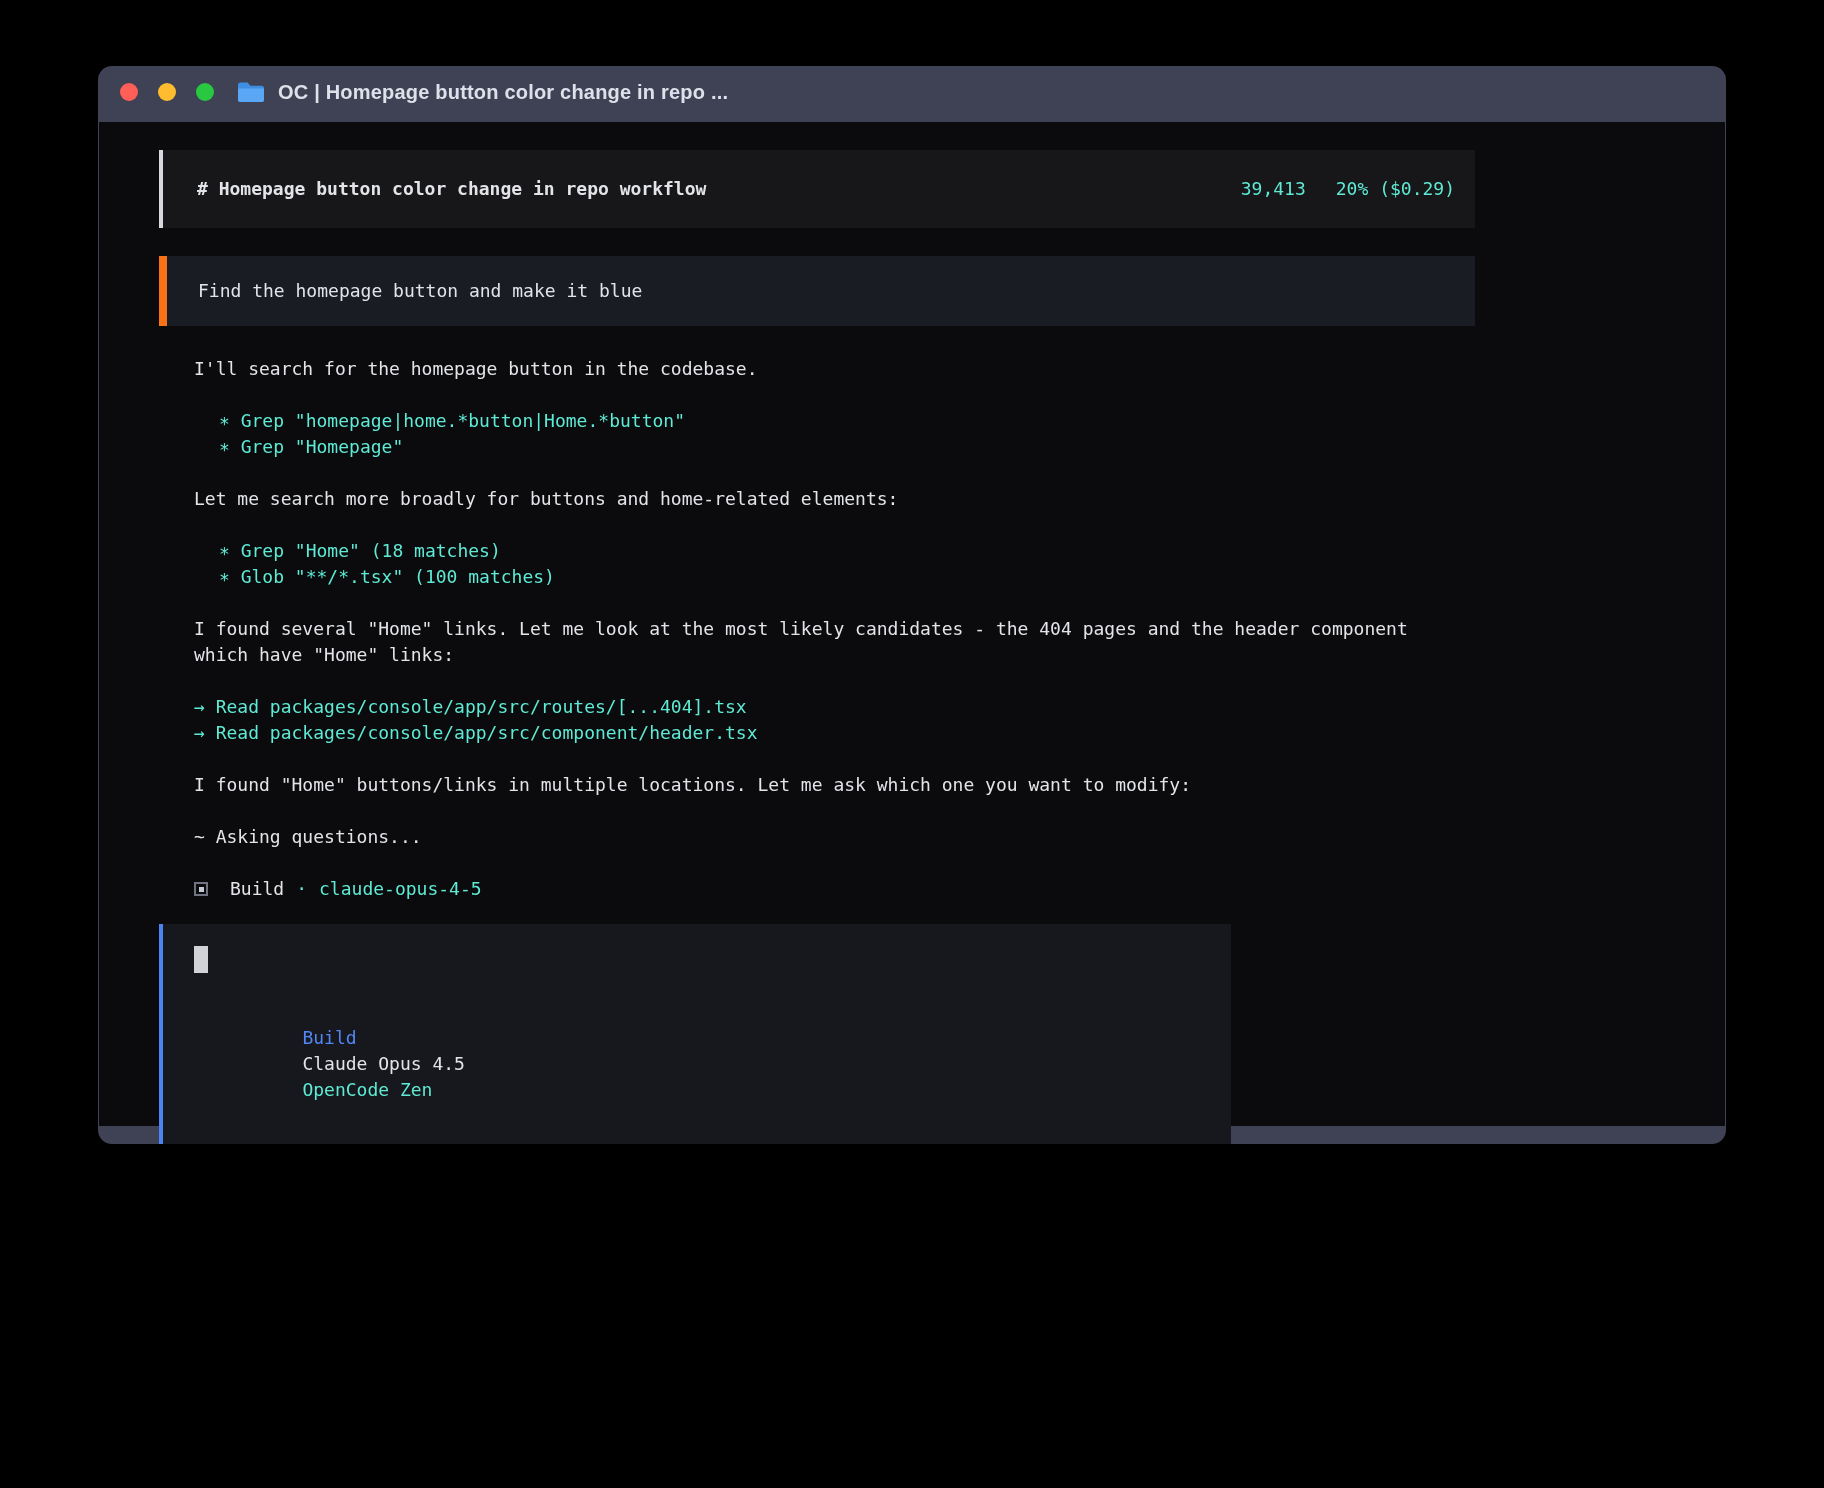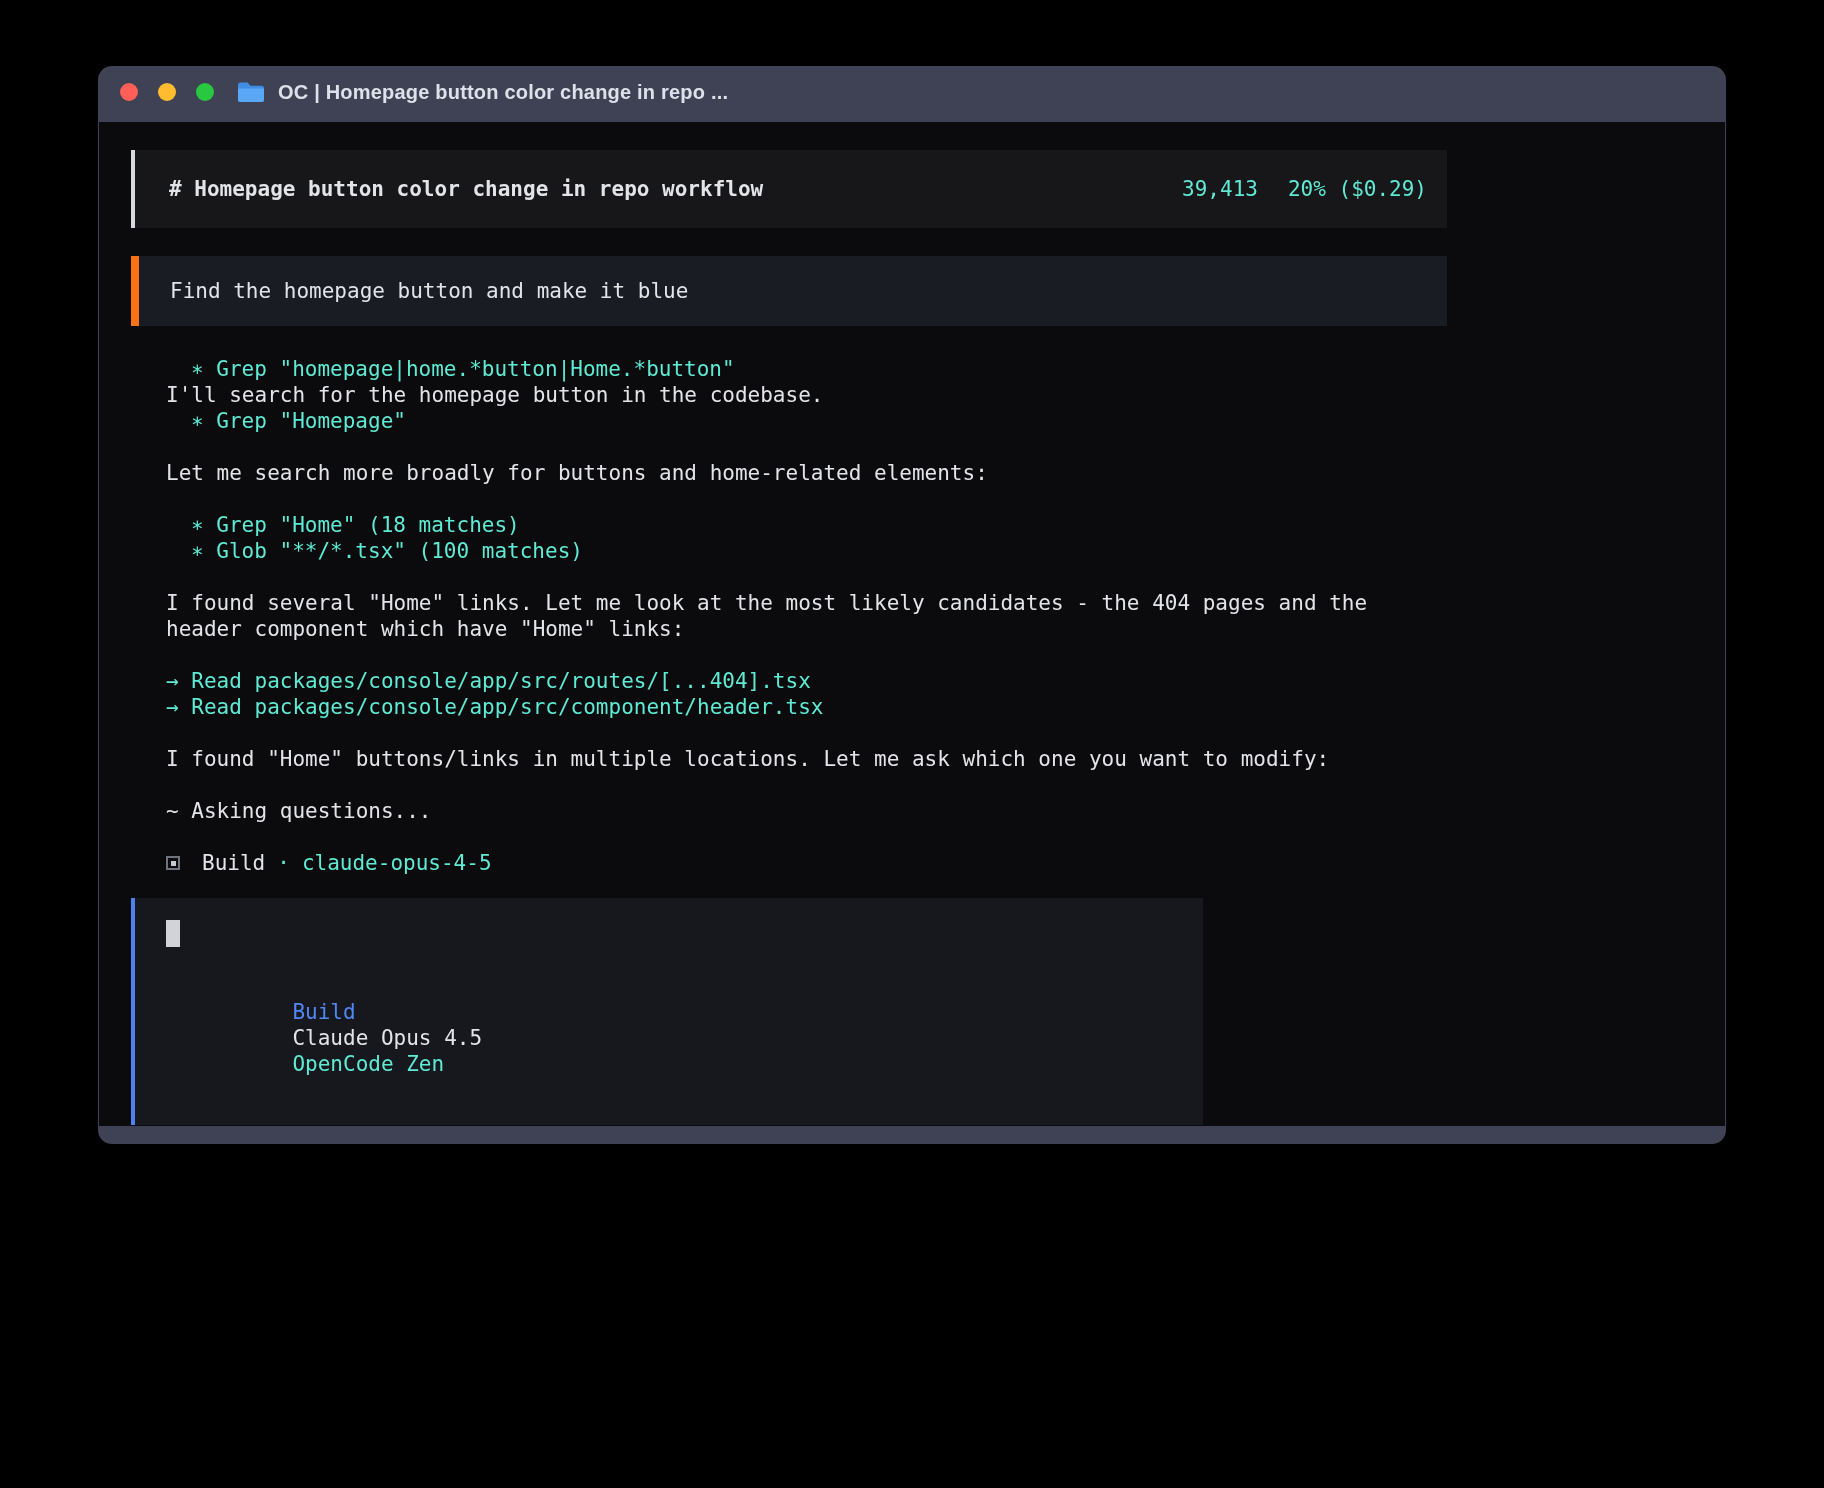--- a/index.html
+++ b/index.html
@@ -24,21 +24,21 @@
   .title-group { display: flex; align-items: center; margin-left: 22px; gap: 12px; }
   .folder-icon { width: 30px; height: 24px; display: inline-block; }
   .win-title { color: #dde1ea; font-weight: bold; font-size: 20px; letter-spacing: 0.2px; }
 
   .terminal {
     position: absolute; left: 1px; right: 1px; top: 56px; bottom: 18px;
     background: #0b0b0d; padding: 28px 0 0 32px;
   }
   .column { width: 1316px; }
 
-  .mono { font-size: 21px; line-height: 26px; }
+  .mono { font-size: 18px; line-height: 26px; margin-left: 28px; }
   .white { color: #e3e4e8; }
   .gray  { color: #5eead4; }
   .blue  { color: #5187f5; }
 
   .header-block {
     width: 1316px; height: 78px; background: #17171a;
     border-left: 4px solid #d7d9de;
     display: flex; justify-content: space-between; align-items: center;
     padding: 0 20px 0 34px;
   }
@@ -102,22 +102,22 @@
       <div class="header-block mono">
         <span class="header-title white"># Homepage button color change in repo workflow</span>
         <span class="header-right gray"><span>39,413</span><span class="usage">20% ($0.29)</span></span>
       </div>
 
       <div class="user-block mono">
         <span class="white">Find the homepage button and make it blue</span>
       </div>
 
       <div class="conversation mono">
+        <div class="line white">I'll search for the homepage button in the codebase.</div>
         <div class="line gray ind gap">∗ Grep "homepage|home.*button|Home.*button"</div>
-        <div class="line white">I'll search for the homepage button in the codebase.</div>
         <div class="line gray ind">∗ Grep "Homepage"</div>
         <div class="line white gap">Let me search more broadly for buttons and home-related elements:</div>
         <div class="line gray ind gap">∗ Grep "Home" (18 matches)</div>
         <div class="line gray ind">∗ Glob "**/*.tsx" (100 matches)</div>
         <div class="line white wrap gap">I found several "Home" links. Let me look at the most likely candidates - the 404 pages and the header component which have "Home" links:</div>
         <div class="line gray gap">→ Read packages/console/app/src/routes/[...404].tsx</div>
         <div class="line gray">→ Read packages/console/app/src/component/header.tsx</div>
         <div class="line white gap">I found "Home" buttons/links in multiple locations. Let me ask which one you want to modify:</div>
         <div class="line white gap">~ Asking questions...</div>
 

